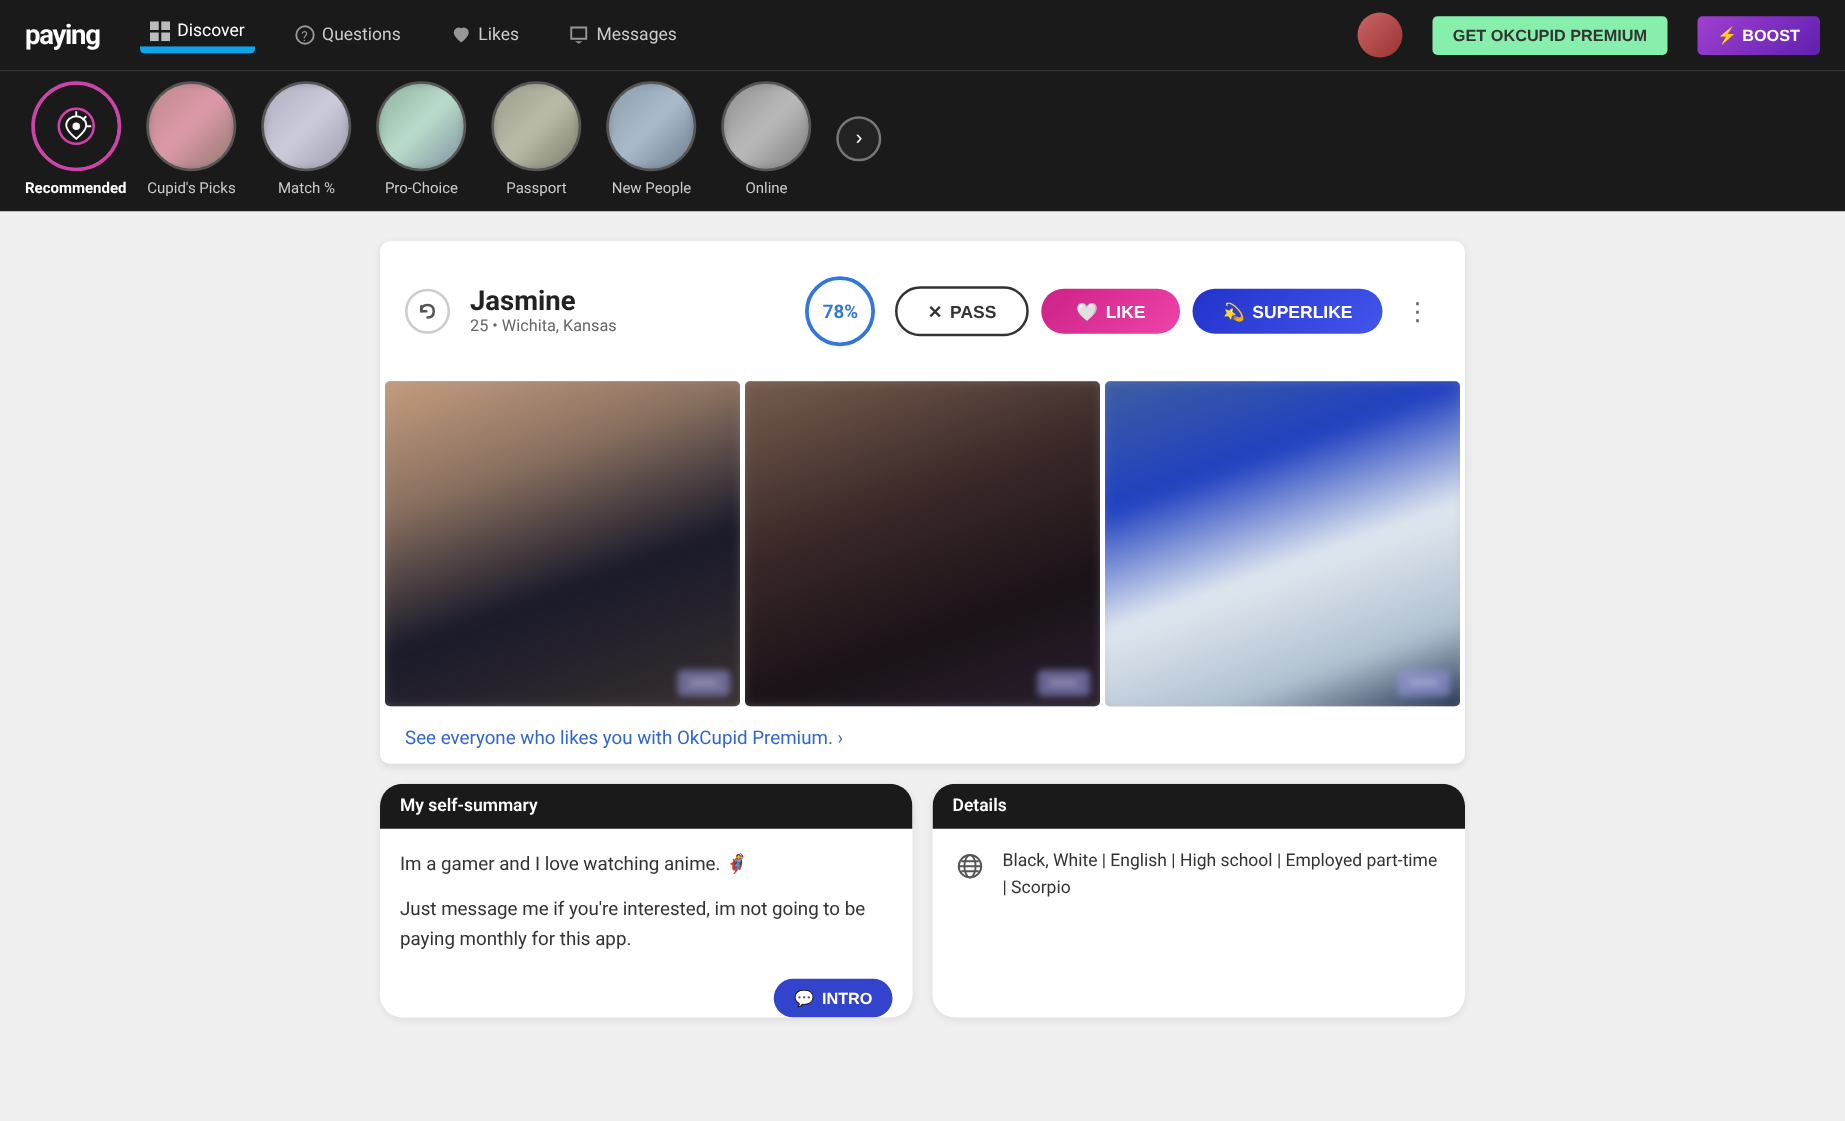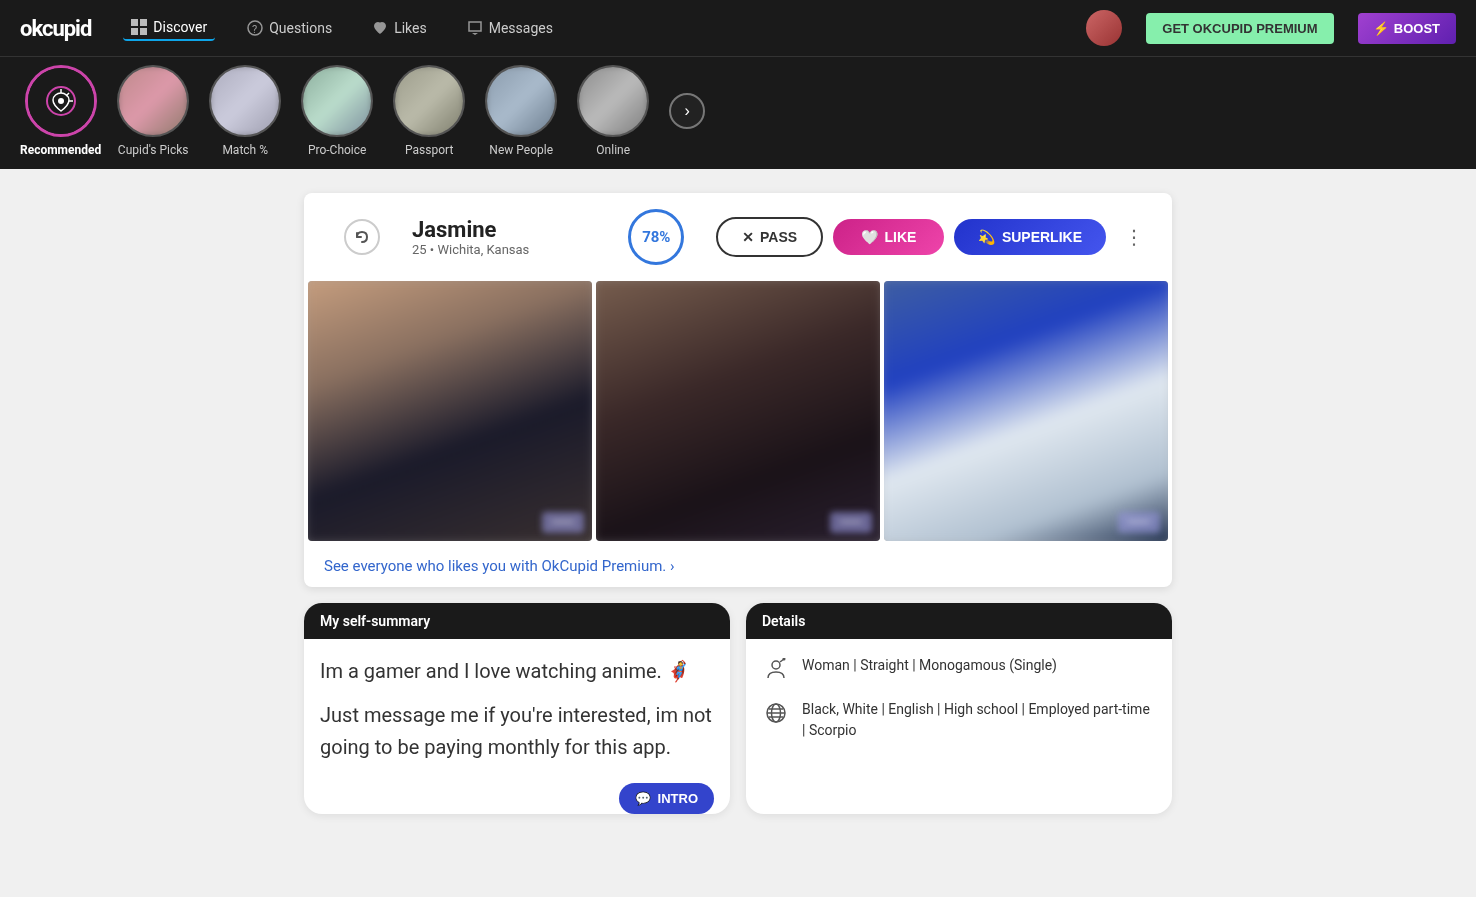--- a/index.html
+++ b/index.html
@@ -26,21 +26,21 @@
       align-items: center;
       gap: 6px;
       color: #ccc;
       font-size: 14px;
       cursor: pointer;
       padding: 4px 8px;
       border-radius: 4px;
     }
     .nav-item.active {
       color: #fff;
-      border-bottom: 2px solid #0ea5e9;
+      border-bottom: 6px solid #0ea5e9;
     }
     .nav-item svg { opacity: 0.7; }
     .nav-spacer { flex: 1; }
     .avatar-small {
       width: 36px; height: 36px;
       border-radius: 50%;
       background: linear-gradient(135deg, #c66, #933);
       overflow: hidden;
     }
     .btn-premium {
@@ -161,23 +161,22 @@
     
     .profile-card {
       background: #fff;
       border-radius: 8px;
       overflow: hidden;
       box-shadow: 0 2px 8px rgba(0,0,0,0.1);
     }
     .profile-header {
       display: flex;
       align-items: center;
-      padding: 16px 20px;
-      gap: 32px;
-      margin-left: 20px;
+      padding: 28px 20px;
+      gap: 16px;
     }
     .back-btn {
       width: 36px; height: 36px;
       border-radius: 50%;
       border: 2px solid #ccc;
       background: #fff;
       display: flex;
       align-items: center;
       justify-content: center;
       cursor: pointer;
@@ -329,21 +328,21 @@
       color: #fff;
       padding: 10px 16px;
       font-size: 14px;
       font-weight: 600;
     }
     .section-body {
       padding: 16px;
     }
     .self-summary-text {
       color: #333;
-      font-size: 20px;
+      font-size: 15px;
       line-height: 1.6;
     }
     .self-summary-text p { margin-bottom: 12px; }
 
     .intro-btn {
       display: flex;
       align-items: center;
       gap: 6px;
       background: #3344cc;
       color: #fff;
@@ -384,21 +383,21 @@
       background: #1a1a1a;
       display: flex;
       align-items: center;
       justify-content: center;
     }
   </style>
 </head>
 <body>
 
 <nav class="topnav">
-  <span class="logo">okcupid</span>
+  <span class="logo">paying</span>
 
   <div class="nav-item active">
     <svg width="16" height="16" viewBox="0 0 16 16" fill="currentColor">
       <rect x="0" y="0" width="7" height="7"></rect>
         <rect x="9" y="0" width="7" height="7"></rect>
       <rect x="0" y="9" width="7" height="7"></rect>
         <rect x="9" y="9" width="7" height="7"></rect>
     </svg>
     <span>Discover</span>
   </div>
@@ -568,31 +567,20 @@
           <span>💬</span>
           <span>INTRO</span>
         </button>
       </div>
     </div>
 
     <div class="section-card">
       <div class="section-header">Details</div>
       <div class="section-body">
 
-        <div class="detail-row">
-          <div class="detail-icon">
-            <svg width="22" height="22" viewBox="0 0 22 22" fill="none" stroke="#555" stroke-width="1.5">
-              <circle cx="11" cy="7" r="4"></circle>
-              <path d="M3 20 Q3 14 11 14 Q19 14 19 20"></path>
-              <line x1="15" y1="4" x2="19" y2="1"></line>
-              <circle cx="19" cy="1" r="1.5" fill="#555" stroke="none"></circle>
-            </svg>
-          </div>
-          <div class="detail-text">Woman | Straight | Monogamous (Single)</div>
-        </div>
 
 
         <div class="detail-row">
           <div class="detail-icon">
             <svg width="22" height="22" viewBox="0 0 22 22" fill="none" stroke="#555" stroke-width="1.5">
               <circle cx="11" cy="11" r="9"></circle>
               <ellipse cx="11" cy="11" rx="4.5" ry="9"></ellipse>
               <line x1="2" y1="11" x2="20" y2="11"></line>
               <line x1="4" y1="7" x2="18" y2="7"></line>
               <line x1="4" y1="15" x2="18" y2="15"></line>

